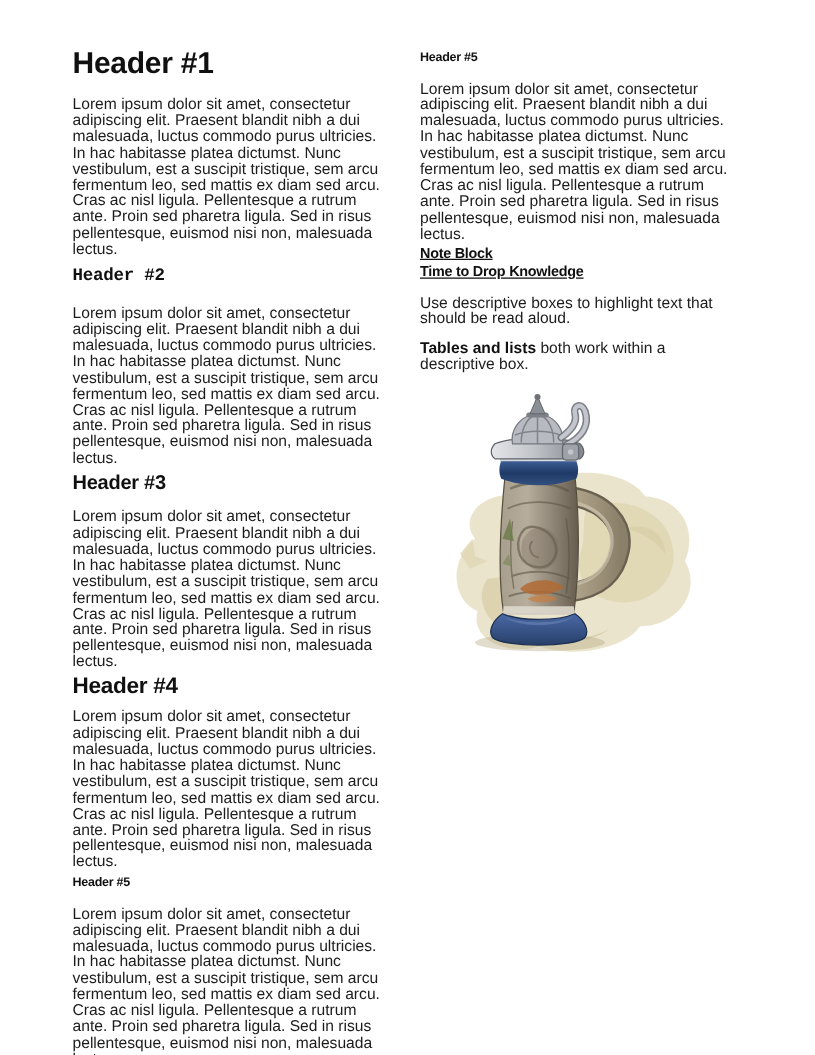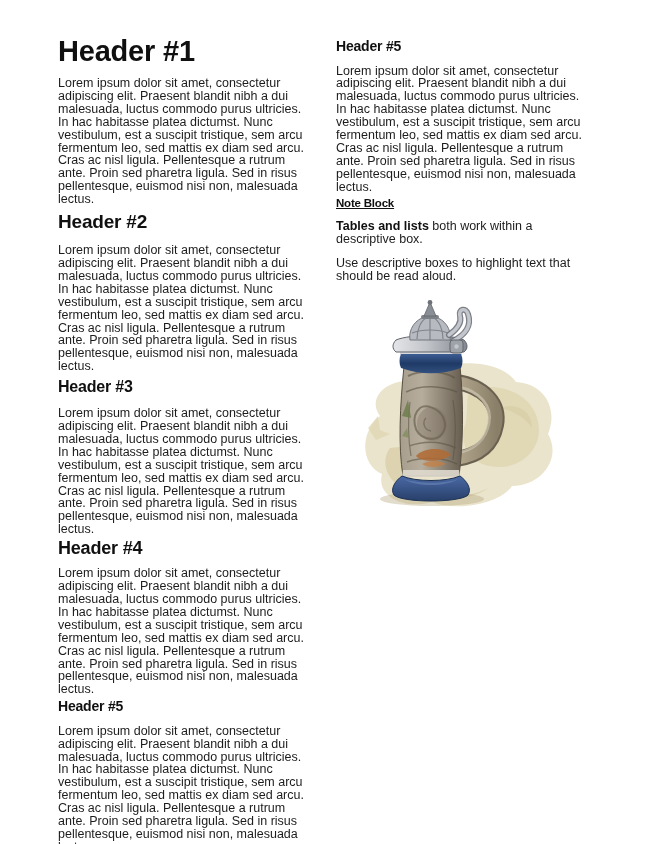--- a/index.html
+++ b/index.html
@@ -35,25 +35,25 @@
     margin: 11px 0 1px 0;
     font-size: 12.5px;
     line-height: 12.9px;
     color: #1c1c1c;
   }
   h1, h2, h3, h4, h5, h6 {
     font-weight: 700;
     color: #101010;
     letter-spacing: -0.2px;
   }
-  h1 { font-size: 29px;   line-height: 30px; margin: 0 0 6px 0; }
-  h2 { font-size: 19px;   line-height: 23px; margin: 4px 0 4px 0; }
+  h1 { font-size: 24px;   line-height: 30px; margin: 0 0 6px 0; }
+  h2 { font-size: 14px;   line-height: 23px; margin: 4px 0 4px 0; font-family: Liberation Mono, monospace; }
   h3 { font-size: 16px; line-height: 18px; margin: 5px 0 3px 0; }
   h4 { font-size: 18px;   line-height: 15px; margin: 5px 0 3px 0; }
-  h5 { font-size: 14px; line-height: 13.5px; margin: 4px 0 3px 0; }
+  h5 { font-size: 10px; line-height: 13.5px; margin: 4px 0 3px 0; }
   h6 { font-size: 11.5px; line-height: 12.5px; margin: 3px 0 2px 0; text-decoration: underline; }
   .lead-bold { font-weight: 700; color: #101010; }
 
   figure.stein-figure {
     margin: 15px 0 0 14px;
     width: 212px;
     height: 215px;
     padding: 0;
   }
   figure.stein-figure svg { display: block; }
@@ -80,23 +80,24 @@
       <h5>Header #5</h5>
       <p>Lorem ipsum dolor sit amet, consectetur adipiscing elit. Praesent blandit nibh a dui malesuada, luctus commodo purus ultricies. In hac habitasse platea dictumst. Nunc vestibulum, est a suscipit tristique, sem arcu fermentum leo, sed mattis ex diam sed arcu. Cras ac nisl ligula. Pellentesque a rutrum ante. Proin sed pharetra ligula. Sed in risus pellentesque, euismod nisi non, malesuada lectus.</p>
     </div>
 
     <div class="col right">
       <h5>Header #5</h5>
       <p>Lorem ipsum dolor sit amet, consectetur adipiscing elit. Praesent blandit nibh a dui malesuada, luctus commodo purus ultricies. In hac habitasse platea dictumst. Nunc vestibulum, est a suscipit tristique, sem arcu fermentum leo, sed mattis ex diam sed arcu. Cras ac nisl ligula. Pellentesque a rutrum ante. Proin sed pharetra ligula. Sed in risus pellentesque, euismod nisi non, malesuada lectus.</p>
 
       <h6>Note Block</h6>
 
+      <h6>Time to Drop Knowledge</h6>
+      <p>Use descriptive boxes to highlight text that should be read aloud.</p>
+
       <p><span class="lead-bold">Tables and lists</span><span> both work within a descriptive box.</span></p>
-
-      <p>Use descriptive boxes to highlight text that should be read aloud.</p>
 
       <figure class="stein-figure" role="img" aria-label="Watercolor illustration of a German beer stein with pointed pewter lid, thumb lever, blue bands and carved stone body on a khaki watercolor wash">
         <svg width="212" height="215" viewBox="0 0 212 215" xmlns="http://www.w3.org/2000/svg">
           <defs>
             <linearGradient id="bodyGrad" x1="0" y1="0" x2="1" y2="0">
               <stop offset="0" stop-color="#a89e8e"></stop>
               <stop offset="0.35" stop-color="#b7ad9c"></stop>
               <stop offset="0.72" stop-color="#8a8071"></stop>
               <stop offset="1" stop-color="#665d50"></stop>
             </linearGradient>

